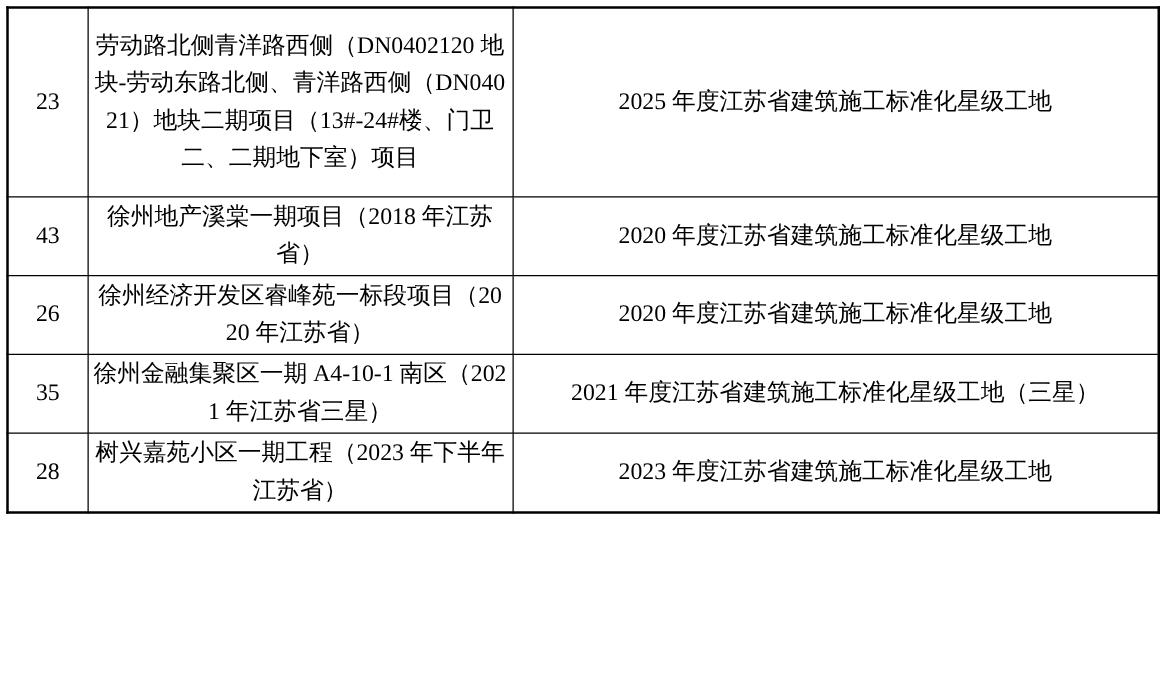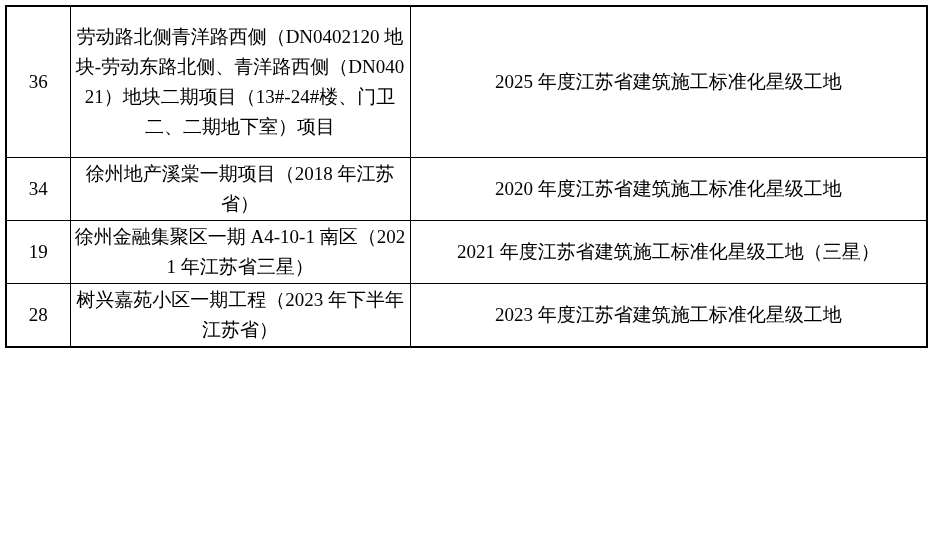--- a/index.html
+++ b/index.html
@@ -47,31 +47,36 @@
 
 <div class="page">
   <table class="doc-table">
     <colgroup>
       <col class="c-no">
       <col class="c-project">
       <col class="c-award">
     </colgroup>
     <tbody>
       <tr class="r-tall">
-        <td>36</td>
+        <td>23</td>
         <td>劳动路北侧青洋路西侧（DN0402120 地块-劳动东路北侧、青洋路西侧（DN04021）地块二期项目（13#-24#楼、门卫二、二期地下室）项目</td>
         <td>2025 年度江苏省建筑施工标准化星级工地</td>
       </tr>
       <tr class="r-norm">
-        <td>34</td>
+        <td>43</td>
         <td>徐州地产溪棠一期项目（2018 年江苏省）</td>
         <td>2020 年度江苏省建筑施工标准化星级工地</td>
       </tr>
       <tr class="r-norm">
-        <td>19</td>
+        <td>26</td>
+        <td>徐州经济开发区睿峰苑一标段项目（2020 年江苏省）</td>
+        <td>2020 年度江苏省建筑施工标准化星级工地</td>
+      </tr>
+      <tr class="r-norm">
+        <td>35</td>
         <td>徐州金融集聚区一期 A4-10-1 南区（2021 年江苏省三星）</td>
         <td>2021 年度江苏省建筑施工标准化星级工地（三星）</td>
       </tr>
       <tr class="r-norm">
         <td>28</td>
         <td>树兴嘉苑小区一期工程（2023 年下半年江苏省）</td>
         <td>2023 年度江苏省建筑施工标准化星级工地</td>
       </tr>
     </tbody>
   </table>

